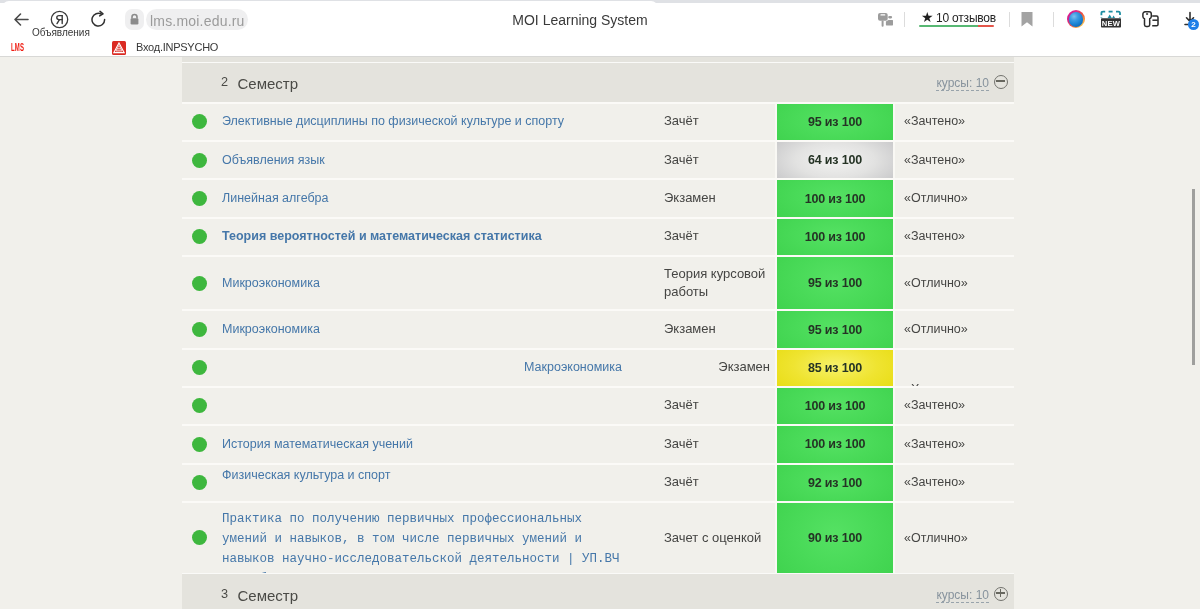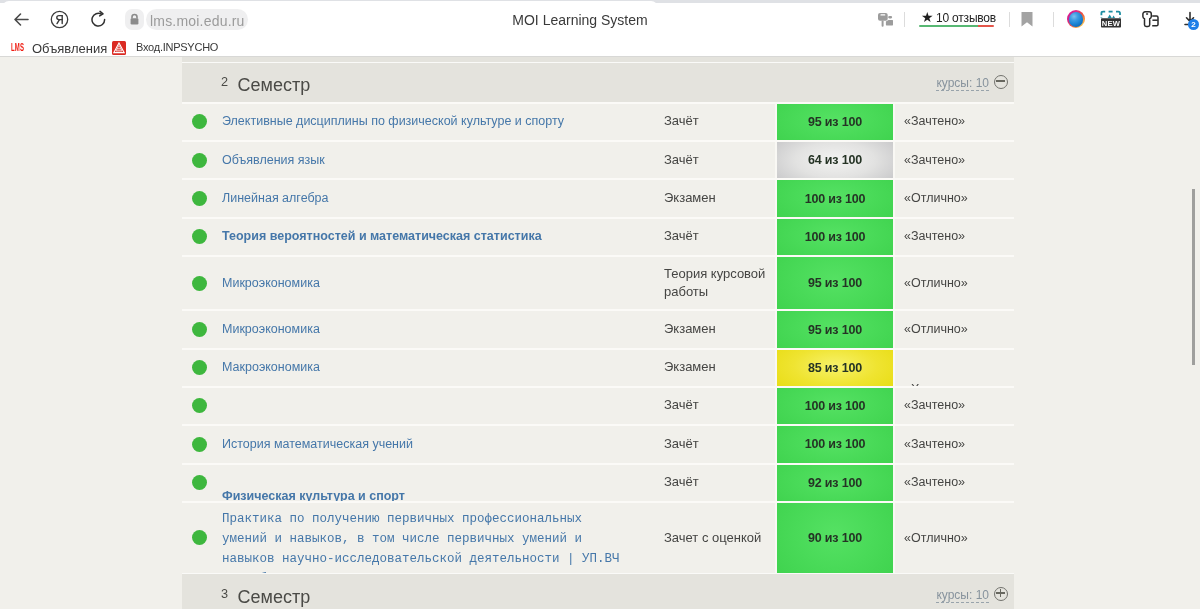--- a/index.html
+++ b/index.html
@@ -20,32 +20,32 @@
 
   .vdiv { position:absolute; top:12px; width:1px; height:15px; background:#dcdcdc; }
 
   #star { position:absolute; left:921px; top:9px; font-size:14px; color:#1f1f1f; }
   #reviews { position:absolute; left:936px; top:11px; font-size:12px; letter-spacing:-0.2px; color:#232323; }
   #ratebar-g { position:absolute; left:919px; top:24.5px; width:59px; height:2.6px; background:#57b873; border-radius:2px 0 0 2px; }
   #ratebar-r { position:absolute; left:978px; top:24.5px; width:16px; height:2.6px; background:#e4564a; border-radius:0 2px 2px 0; }
 
   
   #lmslogo { position:absolute; left:11px; top:42px; font-size:10px; font-weight:bold; color:#ef1c12; transform:scaleX(0.6); transform-origin:0 0; letter-spacing:0.2px; }
-  #bm1 { position:absolute; left:32px; top:41px; font-size:13px; color:#383838; }
+  #bm1 { position:absolute; left:32px; top:27px; font-size:10px; color:#383838; }
   #redicon { position:absolute; left:112px; top:41px; width:14px; height:14px; background:#da2a22; border-radius:1.5px; }
   #bm2 { position:absolute; left:136px; top:41.1px; font-size:11px; letter-spacing:-0.25px; color:#383838; }
 
   
   #content { position:absolute; left:0; top:57px; width:1200px; height:552px; background:#f1f0eb; }
   #tablewrap { position:absolute; left:182px; top:0; width:832px; }
 
   .sliver { height:4.5px; background:#e4e3dd; }
   .shead { position:relative; height:40.3px; background:#e4e3dd; border-top:1.9px solid #fafaf8; }
   .shead .num { position:absolute; left:39px; top:12.2px; font-size:12.7px; color:#4a4a46; }
-  .shead .nam { position:absolute; left:55.5px; top:12.2px; font-size:18px; color:#4a4a46; }
+  .shead .nam { position:absolute; left:55.5px; top:12.2px; font-size:15px; color:#4a4a46; }
   .shead .kursy { position:absolute; right:25px; top:13.2px; font-size:12px; color:#87939d; border-bottom:1px dashed #98a3ab; line-height:14px; }
   .shead .circ { position:absolute; right:5.8px; top:12.1px; width:14px; height:14px; border:1.5px solid #73736e; border-radius:50%; }
   .shead .circ .h { position:absolute; left:1.2px; top:4.75px; width:8.6px; height:1.5px; background:#67675f; }
   .shead .circ .v { position:absolute; left:4.75px; top:1.2px; width:1.5px; height:8.6px; background:#67675f; }
 
   .row { position:relative; border-top:2.2px solid #fbfaf7; background:#f1f0eb; }
   .row .dot { position:absolute; left:9.5px; width:15px; height:15px; border-radius:50%; background:#3eb73e; }
   .row .course { position:absolute; left:40px; width:400px; font-size:12.5px; line-height:20px; color:#4577a9; }
   .row .exam { position:absolute; left:482px; width:106px; font-size:13px; line-height:20px; color:#454543; }
   .row .score { position:absolute; left:593px; top:0; bottom:0; width:120px; border-left:2px solid #f9f8f4; border-right:2px solid #f9f8f4;
@@ -193,21 +193,21 @@
         <div class="score g">95 из 100</div>
         <div class="grade" style="top:16.5px;">«Отлично»</div>
       </div>
       <div class="row" style="height:38.3px;">
         <div class="dot" style="top:10.5px;"></div>
         <div class="course" style="top:7.5px;">Микроэкономика</div>
         <div class="exam" style="top:7.5px;">Экзамен</div>
         <div class="score g">95 из 100</div>
         <div class="grade" style="top:7.5px;">«Отлично»</div>
       </div>
-      <div class="row" style="height:38.3px;">
+      <div class="row" style="height:38.3px;text-align:right;">
         <div class="dot" style="top:10.5px;"></div>
         <div class="course" style="top:7.5px;">Макроэкономика</div>
         <div class="exam" style="top:7.5px;">Экзамен</div>
         <div class="score y">85 из 100</div>
         <div class="grade" style="top:7.5px;margin-top:22px;">«Хорошо»</div>
       </div>
       <div class="row" style="height:38.3px;">
         <div class="dot" style="top:10.5px;"></div>
         <div class="exam" style="top:7.5px;">Зачёт</div>
         <div class="score g">100 из 100</div>
@@ -215,21 +215,21 @@
       </div>
       <div class="row" style="height:38.3px;">
         <div class="dot" style="top:10.5px;"></div>
         <div class="course" style="top:7.5px;">История математическая учений</div>
         <div class="exam" style="top:7.5px;">Зачёт</div>
         <div class="score g">100 из 100</div>
         <div class="grade" style="top:7.5px;">«Зачтено»</div>
       </div>
       <div class="row" style="height:38.3px;">
         <div class="dot" style="top:10.5px;"></div>
-        <div class="course" style="top:21px;font-weight:bold;">Физическая культура и спорт</div>
+        <div class="course" style="top:0;">Физическая культура и спорт</div>
         <div class="exam" style="top:7.5px;">Зачёт</div>
         <div class="score g">92 из 100</div>
         <div class="grade" style="top:7.5px;">«Зачтено»</div>
       </div>
       <div class="row" style="height:72.6px;">
         <div class="dot" style="top:27.5px;"></div>
         <div class="course" style="top:6.5px;font-family:Liberation Mono, monospace;">Практика по получению первичных профессиональных умений и навыков, в том числе первичных умений и навыков научно-исследовательской деятельности | УП.ВЧ | Учебная практика</div>
         <div class="exam" style="top:25px;">Зачет с оценкой</div>
         <div class="score g">90 из 100</div>
         <div class="grade" style="top:25px;">«Отлично»</div>

